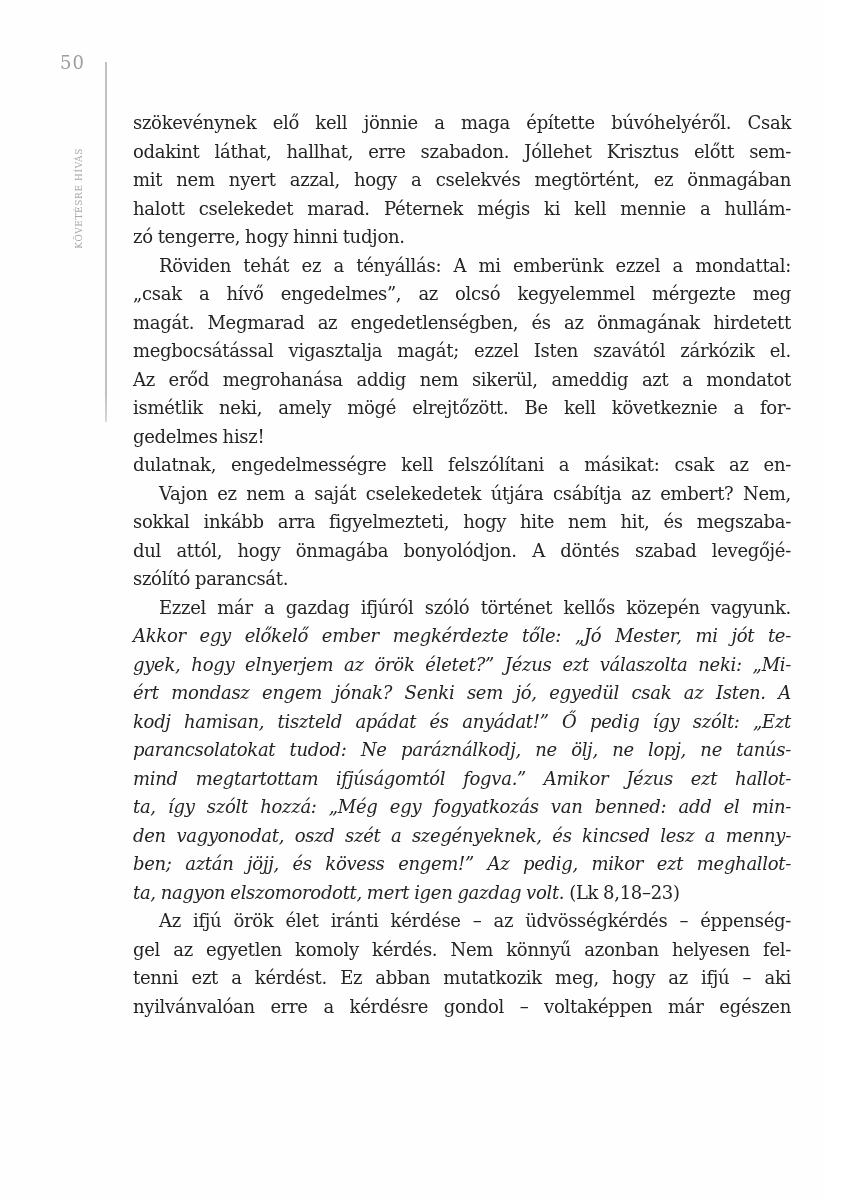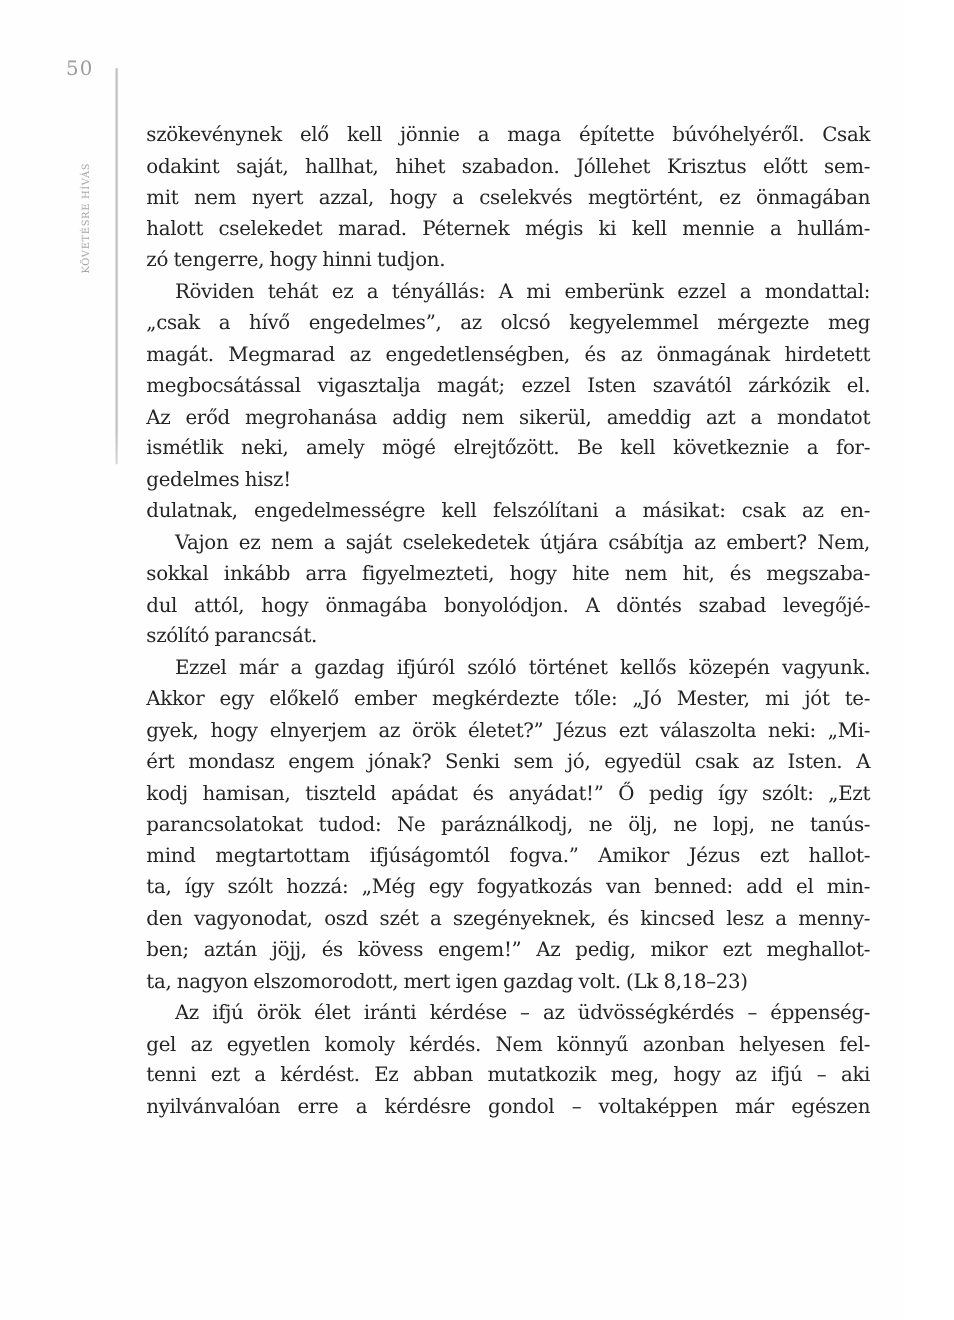--- a/index.html
+++ b/index.html
@@ -58,36 +58,36 @@
   .line {
     text-align: justify;
     text-align-last: justify;
     -moz-text-align-last: justify;
   }
   .line.last {
     text-align-last: left;
     -moz-text-align-last: left;
   }
   .line.indent { text-indent: 26px; }
-  .it { }
+  .it { font-style: italic; }
 </style>
 </head>
 <body>
 
 <div class="page">
   <div class="page-number">50</div>
 
   <div class="margin-rule"></div>
 
   <div class="margin-label">KÖVETÉSRE HÍVÁS</div>
 
   <div class="text-block">
       <div class="para">
         <div class="line"><span>szökevénynek elő kell jönnie a maga építette búvóhelyéről. Csak</span></div>
-        <div class="line"><span>odakint saját, hallhat, hihet szabadon. Jóllehet Krisztus előtt sem-</span></div>
+        <div class="line"><span>odakint láthat, hallhat, erre szabadon. Jóllehet Krisztus előtt sem-</span></div>
         <div class="line"><span>mit nem nyert azzal, hogy a cselekvés megtörtént, ez önmagában</span></div>
         <div class="line"><span>halott cselekedet marad. Péternek mégis ki kell mennie a hullám-</span></div>
         <div class="line last"><span>zó tengerre, hogy hinni tudjon.</span></div>
       </div>
       <div class="para">
         <div class="line indent"><span>Röviden tehát ez a tényállás: A mi emberünk ezzel a mondattal:</span></div>
         <div class="line"><span>„csak a hívő engedelmes”, az olcsó kegyelemmel mérgezte meg</span></div>
         <div class="line"><span>magát. Megmarad az engedetlenségben, és az önmagának hirdetett</span></div>
         <div class="line"><span>megbocsátással vigasztalja magát; ezzel Isten szavától zárkózik el.</span></div>
         <div class="line"><span>Az erőd megrohanása addig nem sikerül, ameddig azt a mondatot</span></div>

